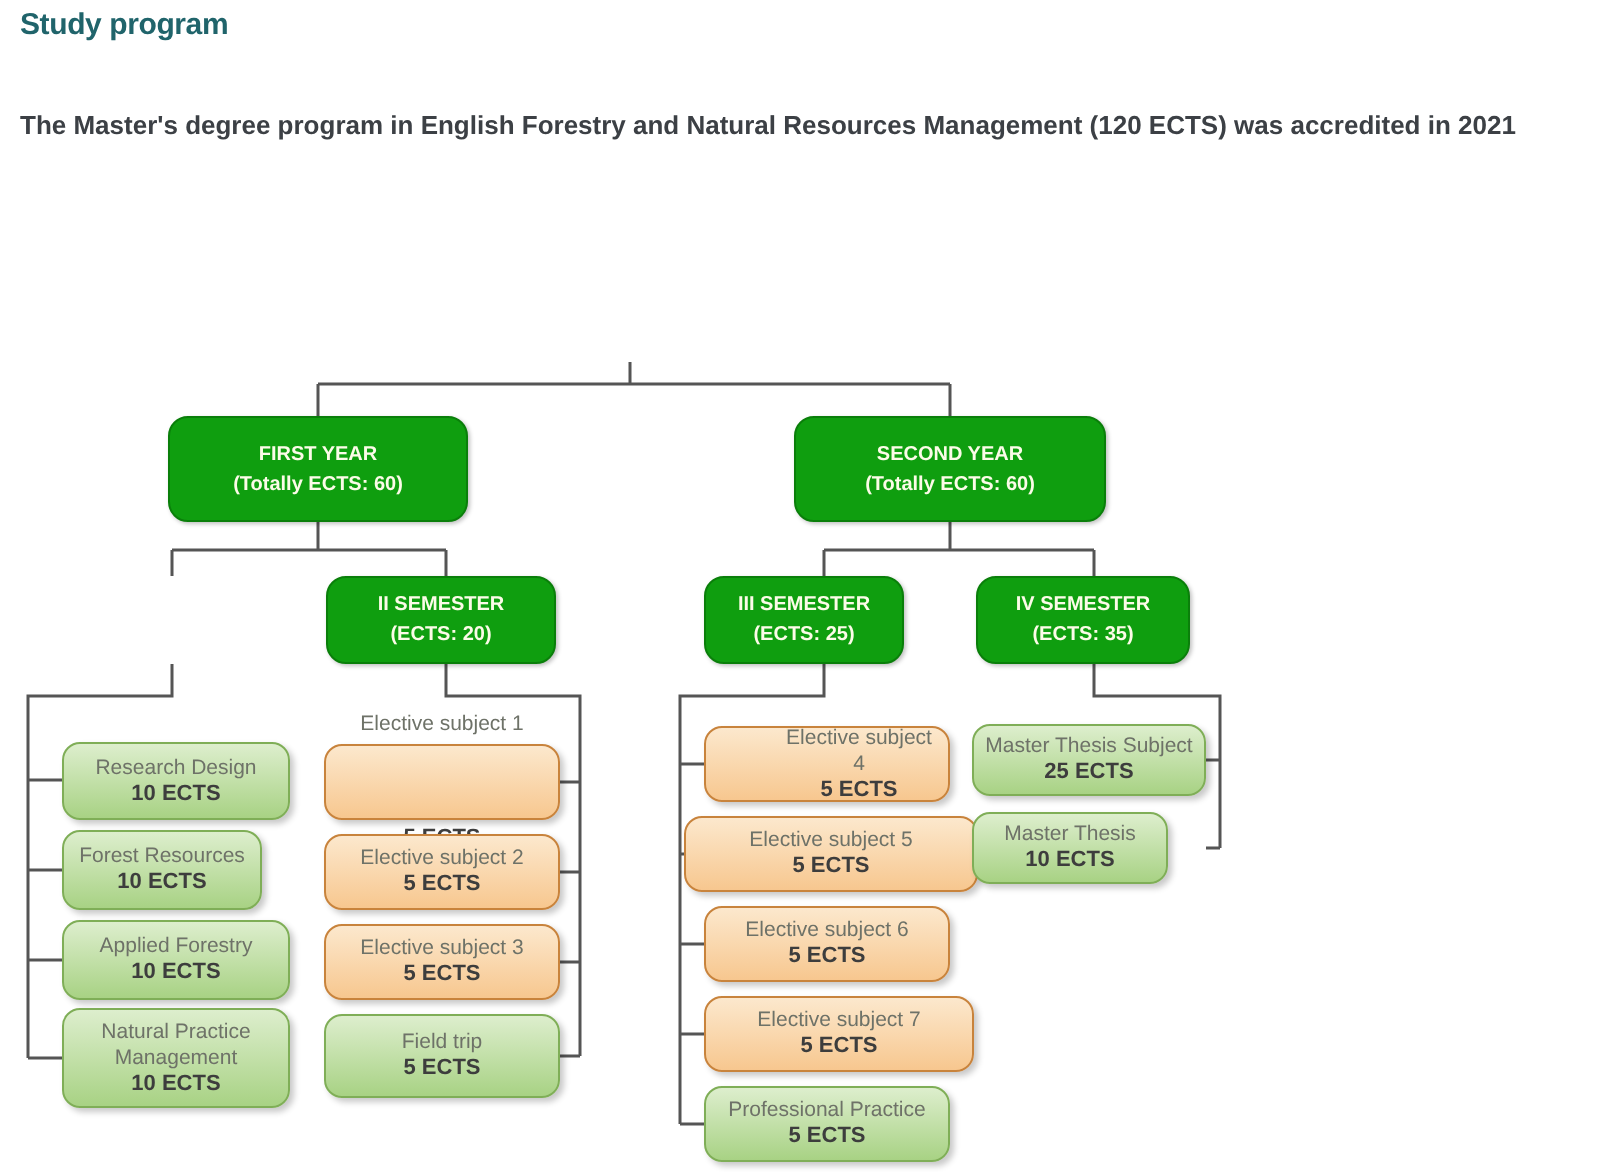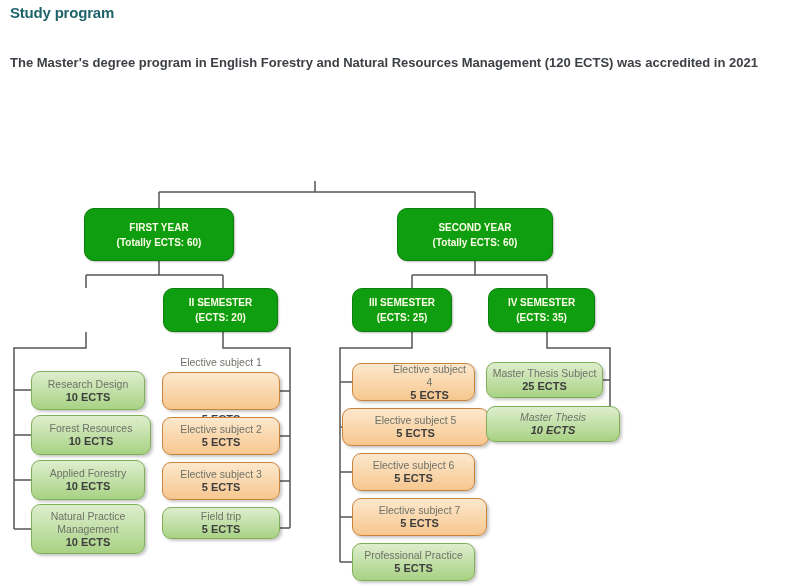--- a/index.html
+++ b/index.html
@@ -126,21 +126,21 @@
     </div>
     <div class="node dark" style="left:488px;top:288px;width:107px;height:44px;">
       <span>IV SEMESTER</span>
       <span>(ECTS: 35)</span>
     </div>
 
     <div class="leaf green" style="left:31px;top:371px;width:114px;height:39px;">
       <span class="title">Research Design</span>
       <span class="ects">10 ECTS</span>
     </div>
-    <div class="leaf green" style="left:31px;top:415px;width:120px;height:40px;">
+    <div class="leaf green" style="left:31px;top:415px;width:100px;height:40px;">
       <span class="title">Forest Resources</span>
       <span class="ects">10 ECTS</span>
     </div>
     <div class="leaf green" style="left:31px;top:460px;width:114px;height:40px;">
       <span class="title">Applied Forestry</span>
       <span class="ects">10 ECTS</span>
     </div>
     <div class="leaf green" style="left:31px;top:504px;width:114px;height:50px;">
       <span class="title">Natural Practice Management</span>
       <span class="ects">10 ECTS</span>
@@ -151,21 +151,21 @@
       <span class="ects">5 ECTS</span>
     </div>
     <div class="leaf orange" style="left:162px;top:417px;width:118px;height:38px;">
       <span class="title">Elective subject 2</span>
       <span class="ects">5 ECTS</span>
     </div>
     <div class="leaf orange" style="left:162px;top:462px;width:118px;height:38px;">
       <span class="title">Elective subject 3</span>
       <span class="ects">5 ECTS</span>
     </div>
-    <div class="leaf green" style="left:162px;top:507px;width:118px;height:32px;">
+    <div class="leaf green" style="left:162px;top:507px;width:118px;height:42px;">
       <span class="title">Field trip</span>
       <span class="ects">5 ECTS</span>
     </div>
 
     <div class="leaf orange" style="left:352px;top:363px;width:123px;height:38px;padding-left:36px;">
       <span class="title">Elective subject 4</span>
       <span class="ects">5 ECTS</span>
     </div>
     <div class="leaf orange" style="left:342px;top:408px;width:147px;height:38px;">
       <span class="title">Elective subject 5</span>
@@ -181,19 +181,19 @@
     </div>
     <div class="leaf green" style="left:352px;top:543px;width:123px;height:38px;">
       <span class="title">Professional Practice</span>
       <span class="ects">5 ECTS</span>
     </div>
 
     <div class="leaf green" style="left:486px;top:362px;width:117px;height:36px;">
       <span class="title">Master Thesis Subject</span>
       <span class="ects">25 ECTS</span>
     </div>
-    <div class="leaf green" style="left:486px;top:406px;width:134px;height:36px;font-style:italic;">
+    <div class="leaf green" style="left:486px;top:406px;width:98px;height:36px;">
       <span class="title">Master Thesis</span>
       <span class="ects">10 ECTS</span>
     </div>
 
   </div>
 </div>
 
 </body></html>

